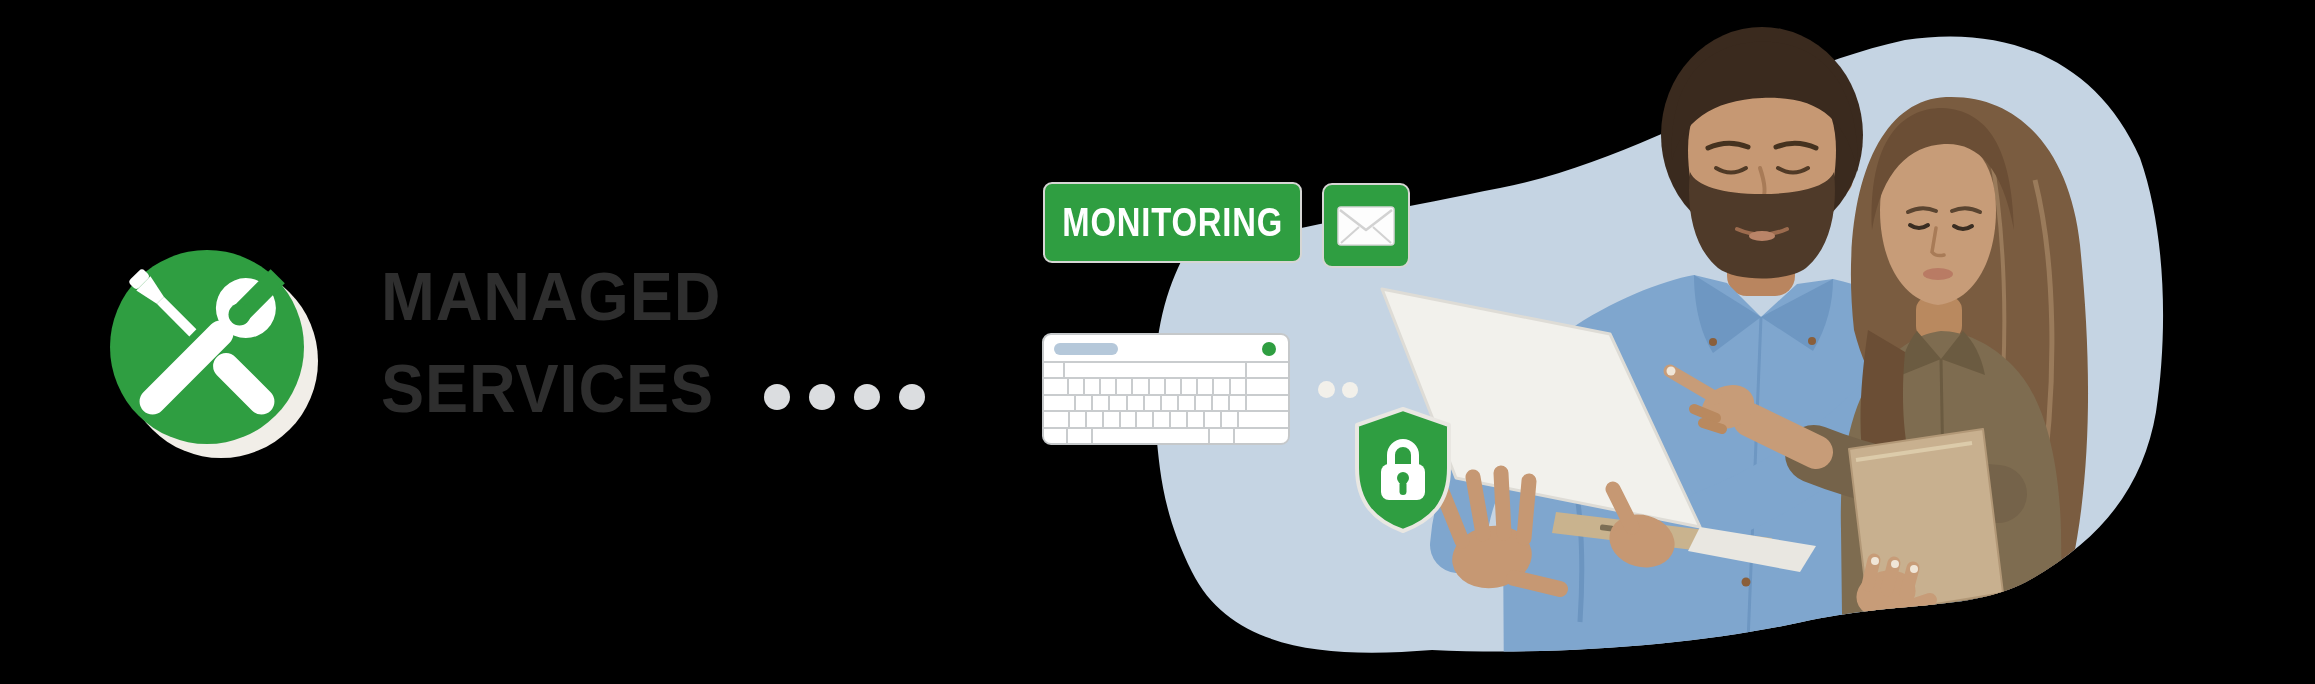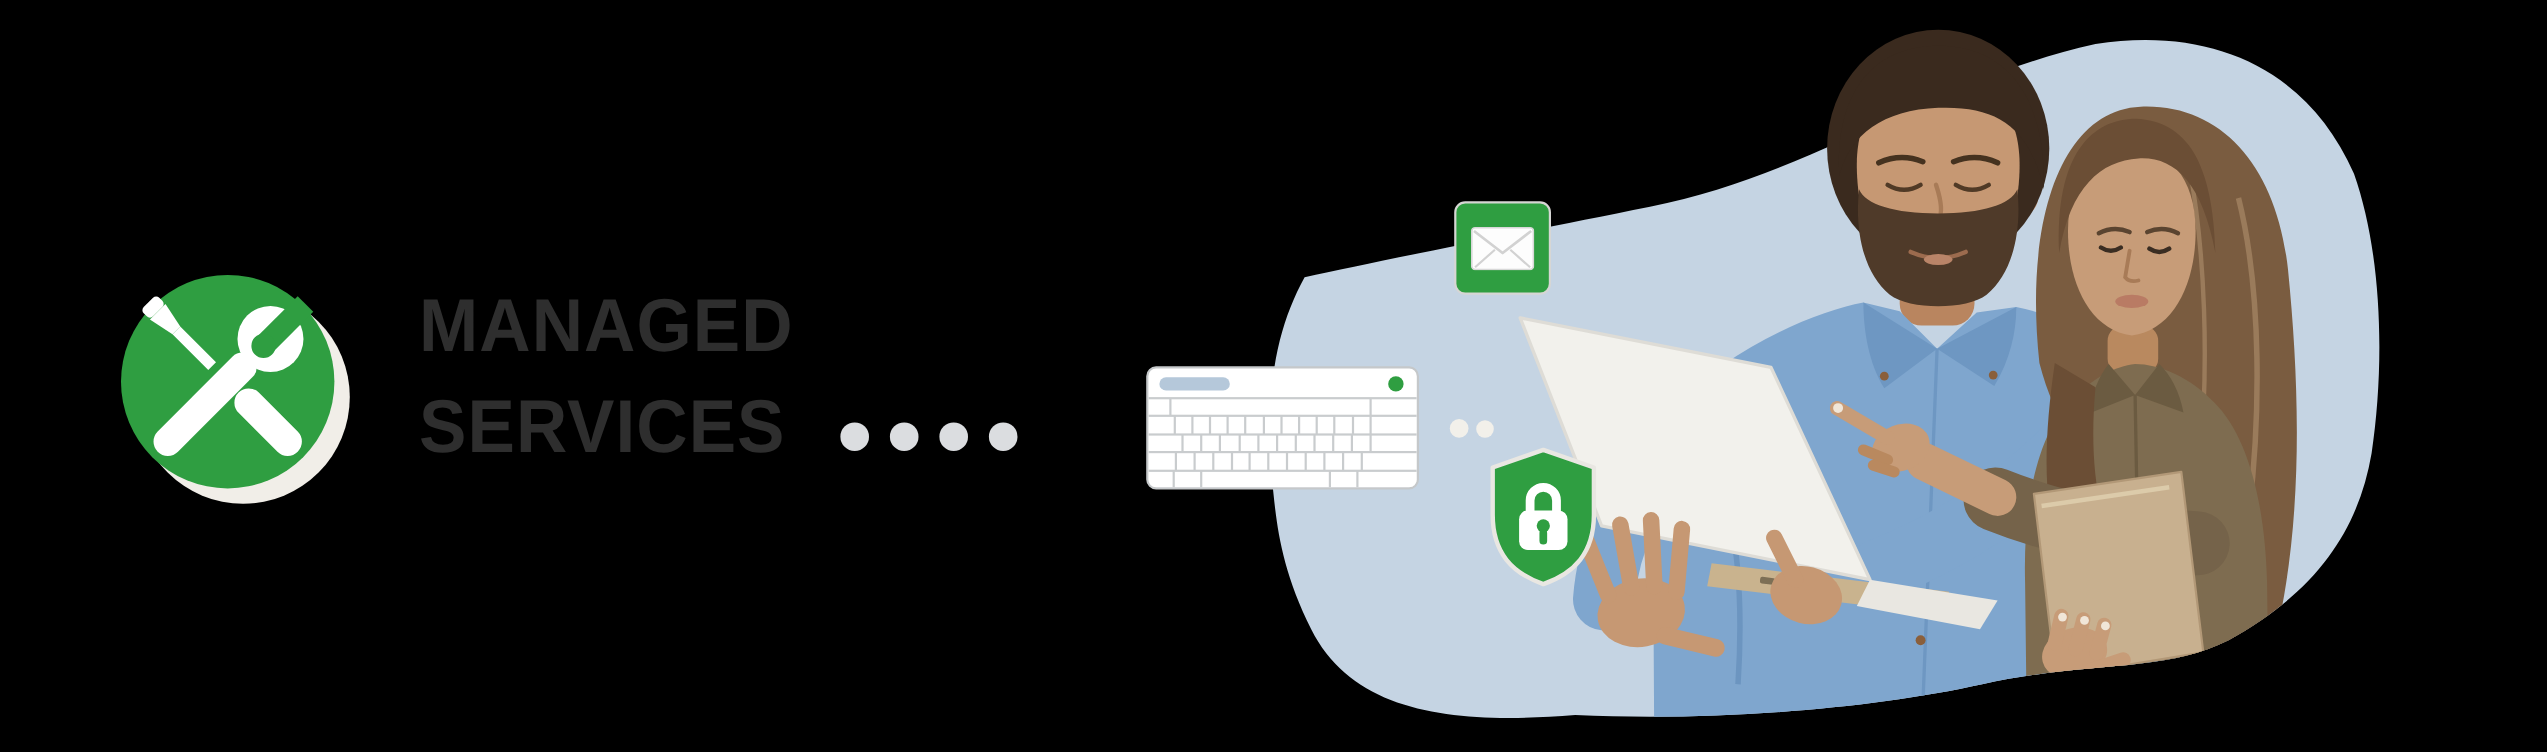--- a/index.html
+++ b/index.html
@@ -210,20 +210,23 @@
     <span>SERVICES</span>
   </div>
 
   <div class="abs title-dots">
     <div class="dot"></div>
     <div class="dot"></div>
     <div class="dot"></div>
     <div class="dot"></div>
   </div>
 
+  <div class="abs badge monitoring">
+    <span class="lbl">MONITORING</span>
+  </div>
 
   <div class="abs badge mailbadge">
     <svg width="58" height="40" viewBox="0 0 58 40">
       <rect x="1" y="1" width="56" height="38" rx="3" fill="#FDFDFD" stroke="#D8D8D8" stroke-width="1.5"></rect>
       <path d="M3 4 L29 24 L55 4" fill="none" stroke="#D2D2D2" stroke-width="2.5" stroke-linejoin="round"></path>
       <path d="M4 37 L22 21 M54 37 L36 21" fill="none" stroke="#D2D2D2" stroke-width="2"></path>
     </svg>
   </div>
 
   <div class="abs keyboard">

